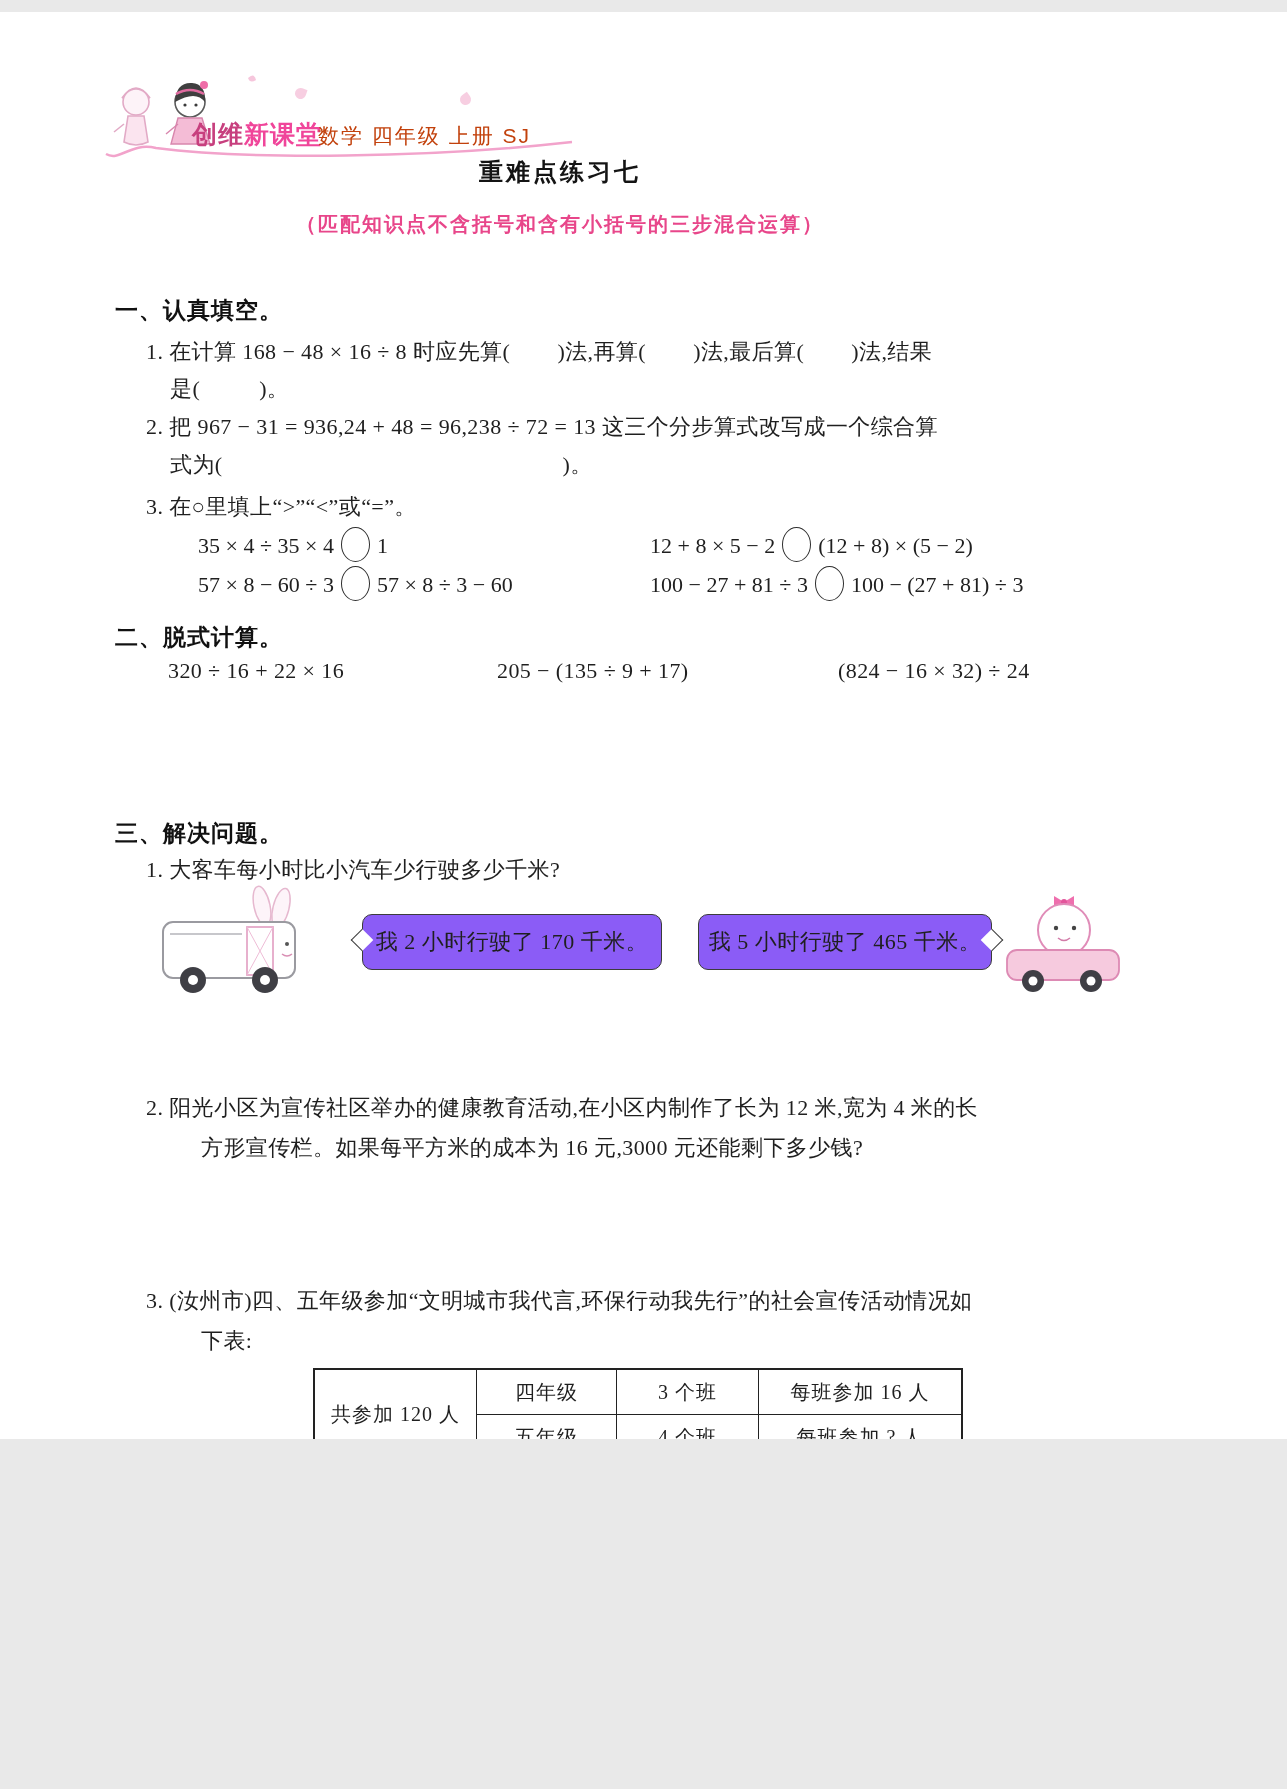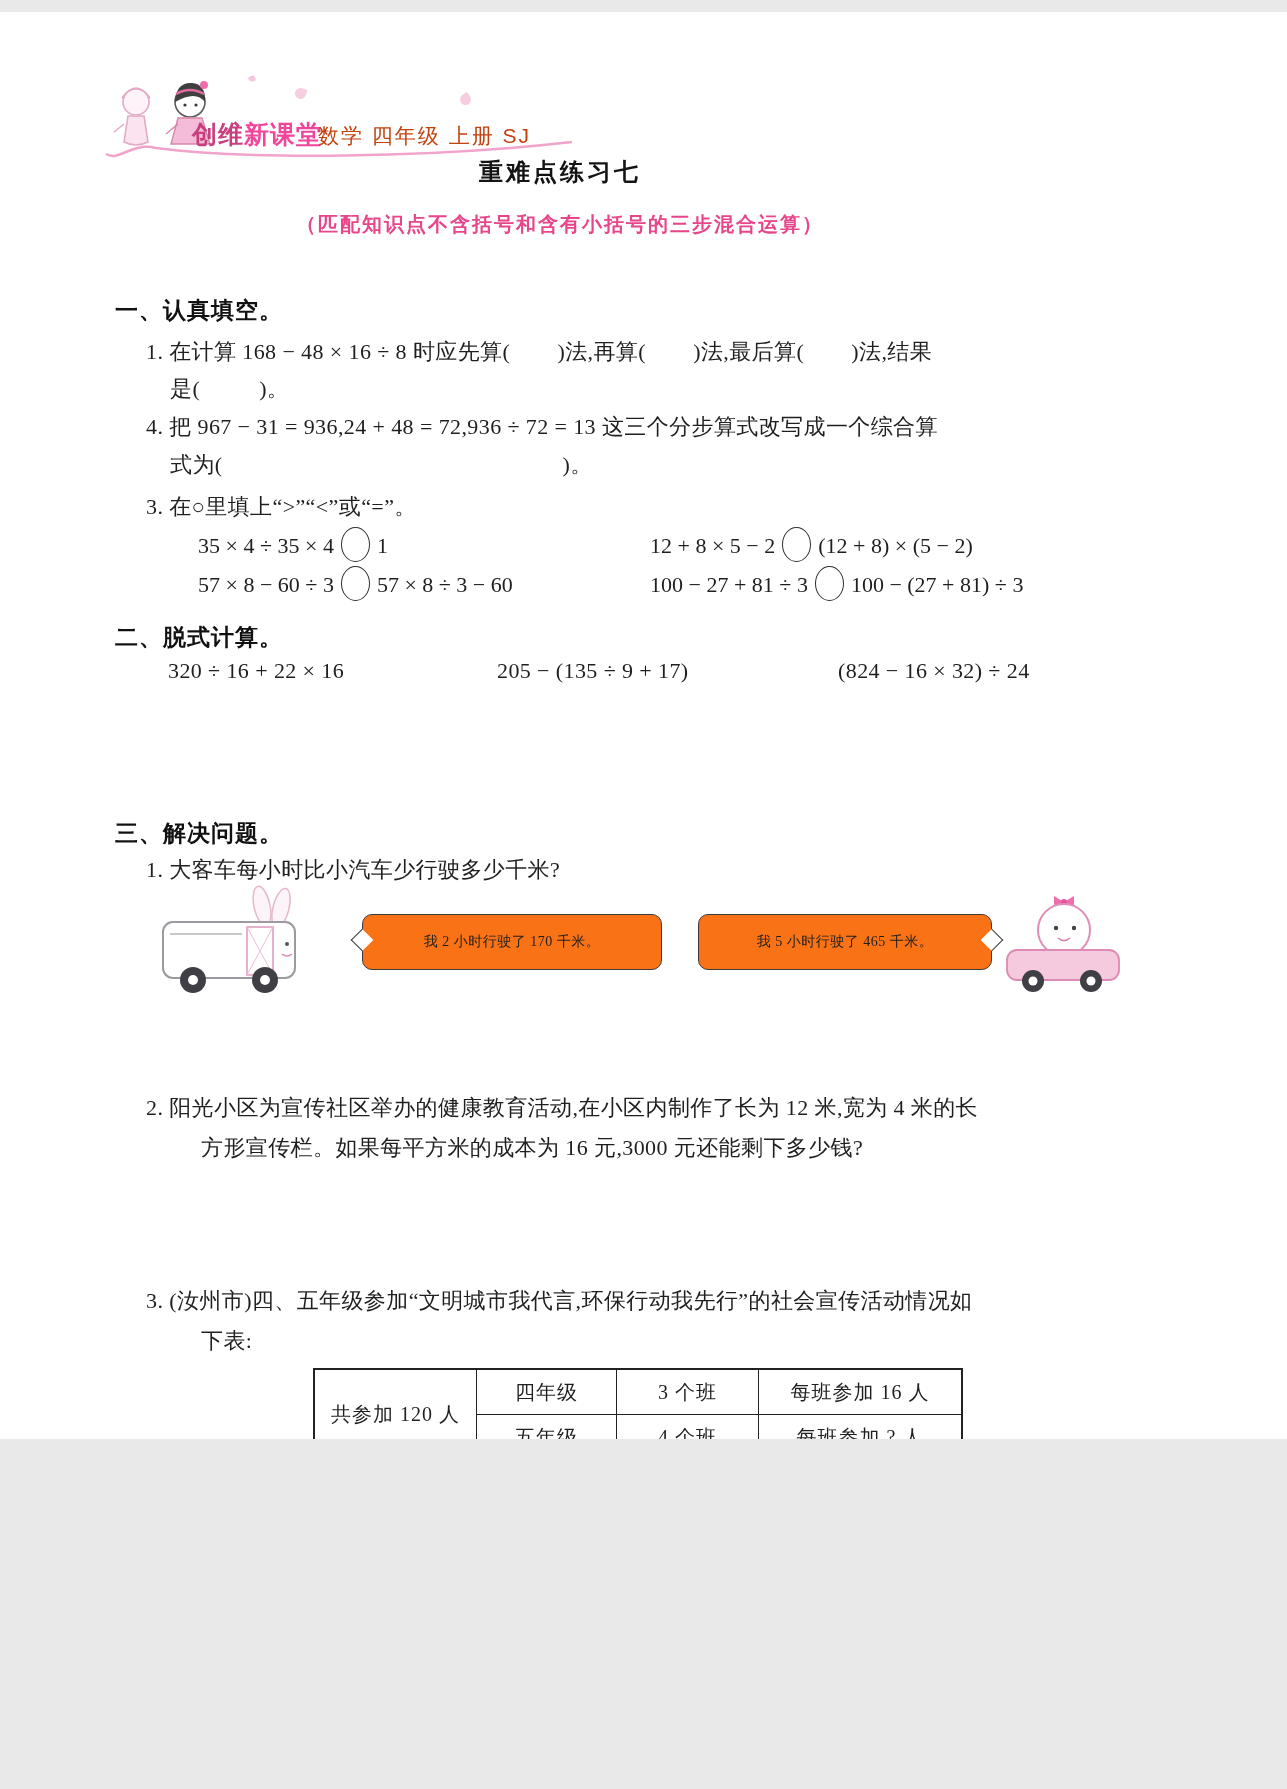--- a/index.html
+++ b/index.html
@@ -56,22 +56,22 @@
   .s3q1{left:146px;top:843px;}
   .s3q2l1{left:146px;top:1081px;}
   .s3q2l2{left:201px;top:1121px;}
   .s3q3l1{left:146px;top:1274px;}
   .s3q3l2{left:201px;top:1314px;text-align:center;}
   .tbl-question{left:201px;top:1456px;}
 
   
   .bus-illu{position:absolute;left:158px;top:872px;}
   .car-illu{position:absolute;left:1002px;top:876px;}
-  .bubble{position:absolute;height:54px;background:#f97316;border:1.7px solid #3c3c3c;border-radius:10px;
-          display:flex;align-items:center;justify-content:center;font-size:14px;letter-spacing:.5px;white-space:pre;}
+  .bubble{position:absolute;height:54px;background:#8b5cf6;border:1.7px solid #3c3c3c;border-radius:10px;
+          display:flex;align-items:center;justify-content:center;font-size:22px;letter-spacing:.5px;white-space:pre;}
   .bubble-left{left:362px;top:902px;width:298px;}
   .bubble-right{left:698px;top:902px;width:292px;}
   .tail{position:absolute;width:15px;height:15px;background:#fff;}
   .tail-l{left:-9px;top:17px;border-left:1.7px solid #3c3c3c;border-bottom:1.7px solid #3c3c3c;transform:rotate(45deg);}
   .tail-r{right:-9px;top:17px;border-right:1.7px solid #3c3c3c;border-top:1.7px solid #3c3c3c;transform:rotate(45deg);}
 
   
   .stats-table{position:absolute;left:313px;top:1356px;border-collapse:collapse;font-size:20px;letter-spacing:1px;}
   .stats-table td{border:1.5px solid #222;text-align:center;height:44px;padding:0;white-space:pre;}
   .stats-table{border:2.5px solid #222;}
@@ -124,21 +124,21 @@
   </div>
   <div class="petal petal1"></div>
   <div class="petal petal2"></div>
 
   <div class="title">重难点练习七</div>
   <div class="subtitle">（匹配知识点不含括号和含有小括号的三步混合运算）</div>
 
   <div class="heading s1-heading">一、认真填空。</div>
   <div class="line q1l1">1. 在计算 168 − 48 × 16 ÷ 8 时应先算(        )法,再算(        )法,最后算(        )法,结果</div>
   <div class="line q1l2">是(          )。</div>
-  <div class="line q2l1">4. 把 967 − 31 = 936,24 + 48 = 72,936 ÷ 72 = 13 这三个分步算式改写成一个综合算</div>
+  <div class="line q2l1">2. 把 967 − 31 = 936,24 + 48 = 96,238 ÷ 72 = 13 这三个分步算式改写成一个综合算</div>
   <div class="line q2l2"><span>式为(</span><span class="blank-long"></span><span>)。</span></div>
   <div class="line q3l1">3. 在○里填上“&gt;”“&lt;”或“=”。</div>
 
   <div class="cmp-line cmp-r1-l"><span>35 × 4 ÷ 35 × 4</span><span class="cmp-circle"></span><span>1</span></div>
   <div class="cmp-line cmp-r1-r"><span>12 + 8 × 5 − 2</span><span class="cmp-circle"></span><span>(12 + 8) × (5 − 2)</span></div>
   <div class="cmp-line cmp-r2-l"><span>57 × 8 − 60 ÷ 3</span><span class="cmp-circle"></span><span>57 × 8 ÷ 3 − 60</span></div>
   <div class="cmp-line cmp-r2-r"><span>100 − 27 + 81 ÷ 3</span><span class="cmp-circle"></span><span>100 − (27 + 81) ÷ 3</span></div>
 
   <div class="heading s2-heading">二、脱式计算。</div>
   <div class="line expr1">320 ÷ 16 + 22 × 16</div>

